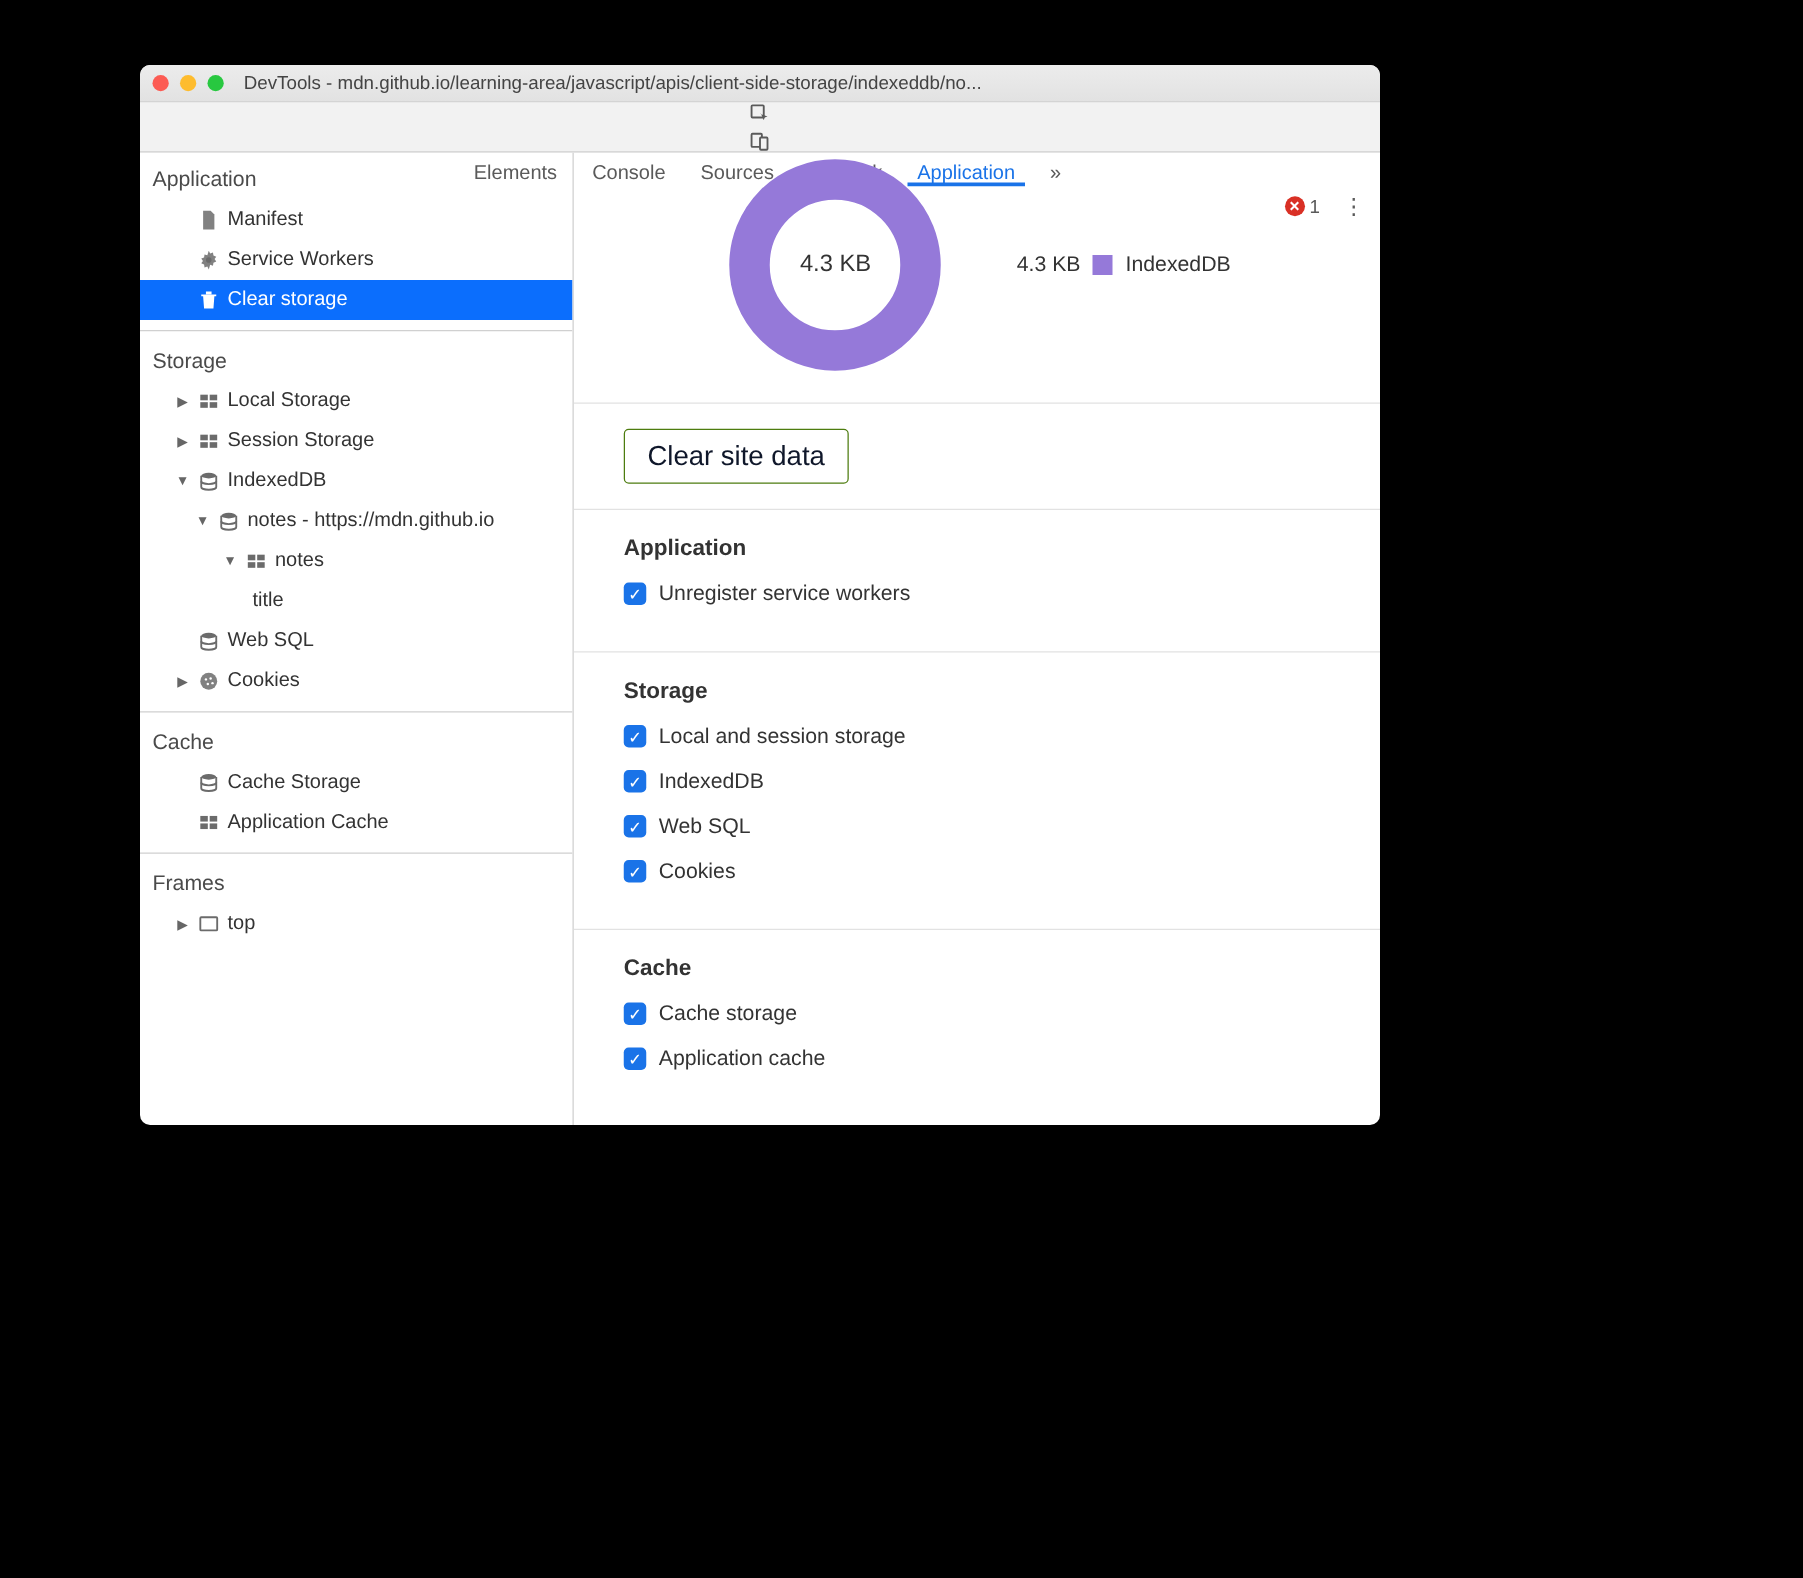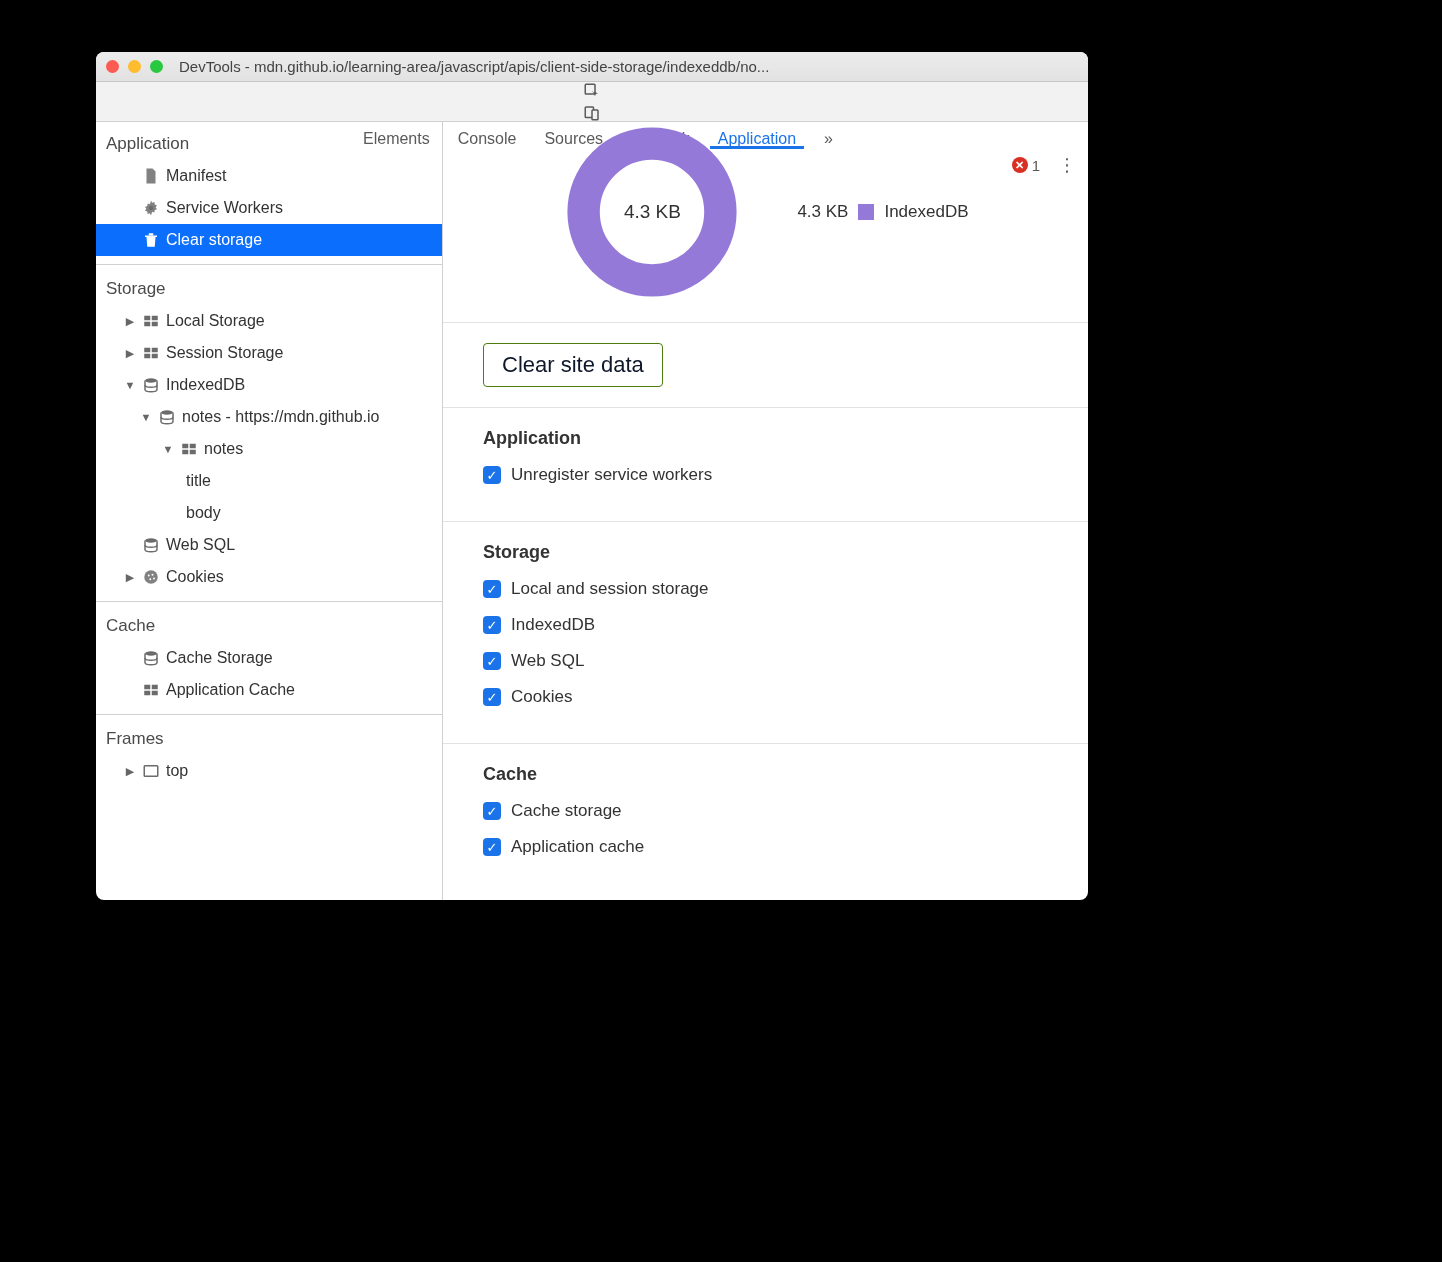--- a/index.html
+++ b/index.html
@@ -7,21 +7,21 @@
     background: #000;
     font-family: -apple-system, "Helvetica Neue", Arial, sans-serif;
     font-size: 15px;
     color: #333;
     width: 1442px;
     height: 1262px;
     position: relative;
   }
   .window {
     position: absolute;
-    left: 96px;
+    left: 112px;
     top: 52px;
     width: 992px;
     height: 848px;
     background: #fff;
     border-radius: 8px;
     box-shadow: 0 20px 60px rgba(0,0,0,0.55);
     overflow: hidden;
     display: flex;
     flex-direction: column;
   }
@@ -247,23 +247,20 @@
               <rect x="13" y="5" width="8" height="6"></rect>
               <rect x="3" y="13" width="8" height="6"></rect>
               <rect x="13" y="13" width="8" height="6"></rect>
             </svg>
         </span>
         <span>notes</span>
       </div>
       <div class="tree-item indent-5">
         <span>title</span>
       </div>
-      <div class="tree-item indent-5">
-        <span>body</span>
-      </div>
       <div class="tree-item indent-2">
         <span class="arrow"></span>
         <span class="ico">
           <svg class="icon-svg" viewBox="0 0 24 24" fill="currentColor">
               <ellipse cx="12" cy="6" rx="8" ry="3"></ellipse>
               <path d="M4 6v12c0 1.7 3.6 3 8 3s8-1.3 8-3V6" fill="none" stroke="currentColor" stroke-width="2"></path>
               <path d="M4 12c0 1.7 3.6 3 8 3s8-1.3 8-3" fill="none" stroke="currentColor" stroke-width="2"></path>
             </svg>
         </span>
         <span>Web SQL</span>

